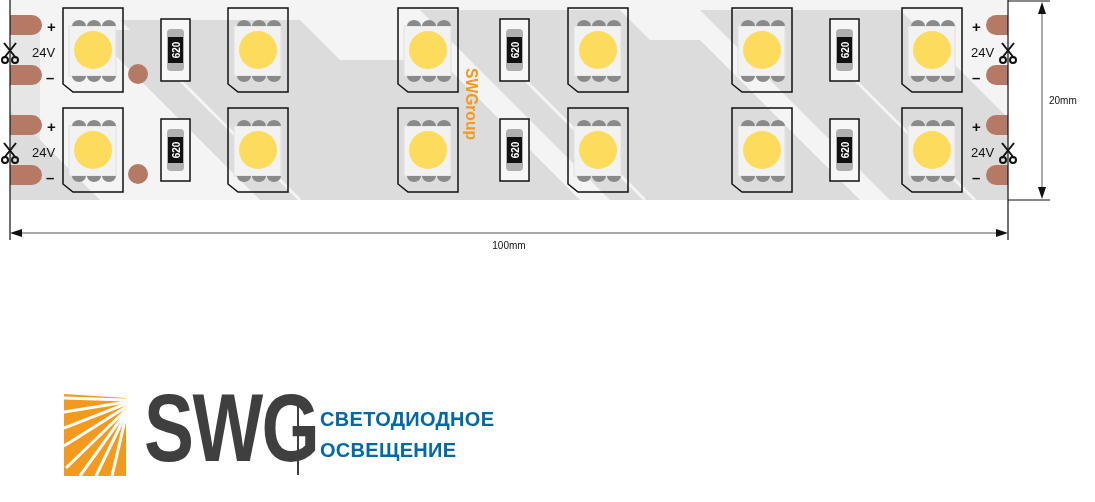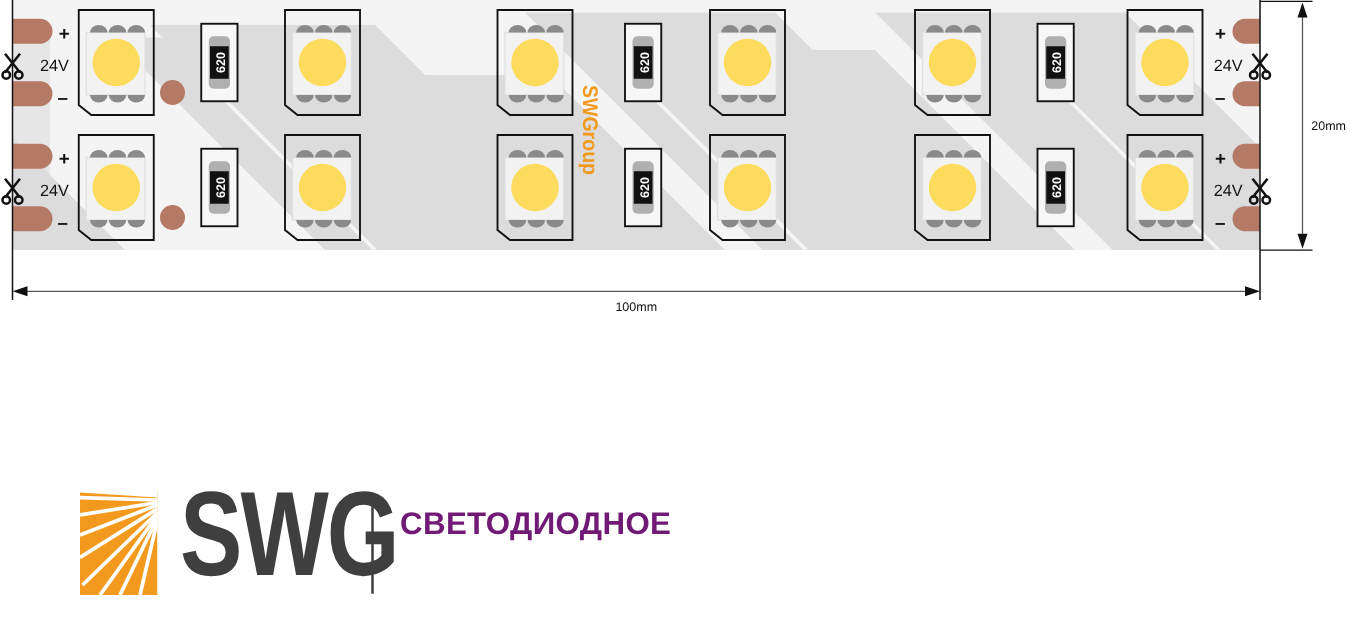--- a/index.html
+++ b/index.html
@@ -3,21 +3,21 @@
 <meta charset="utf-8">
 <style>
   html,body{margin:0;padding:0;background:#ffffff;}
   body{width:1095px;height:502px;position:relative;overflow:hidden;font-family:"Liberation Sans",sans-serif;}
   #diagram{position:absolute;left:0;top:0;}
   .lbl{font-family:"Liberation Sans",sans-serif;fill:#111;}
   .logo{position:absolute;left:64px;top:392px;height:84px;}
   .logo-mark{position:absolute;left:0;top:0;}
   .logo-swg{position:absolute;left:80px;top:-12px;font-family:"Liberation Sans",sans-serif;font-weight:bold;font-size:96px;color:#3f3f3f;letter-spacing:-2px;transform:scaleX(0.78);transform-origin:left top;line-height:1;}
   .logo-divider{position:absolute;left:233px;top:3px;width:2px;height:80px;background:#3f3f3f;}
-  .logo-text{position:absolute;left:256px;top:12px;font-family:"Liberation Sans",sans-serif;font-weight:bold;font-size:25px;color:#701a75;line-height:31px;letter-spacing:0.3px;}
+  .logo-text{position:absolute;left:256px;top:12px;font-family:"Liberation Sans",sans-serif;font-weight:bold;font-size:20px;color:#0369a1;line-height:31px;letter-spacing:0.3px;}
 </style>
 </head>
 <body>
 
 <svg id="diagram" width="1095" height="270" viewBox="0 0 1095 270" xmlns="http://www.w3.org/2000/svg">
 
   <g>
     <rect x="10" y="0" width="998" height="200" fill="#f4f4f4"></rect>
 
     <polygon points="10,110 10,200 100,200" fill="#dcdcdc"></polygon>
@@ -294,14 +294,15 @@
       <line x1="62" y1="20" x2="16" y2="84"></line>
       <line x1="62" y1="22" x2="32" y2="84"></line>
       <line x1="62" y1="24" x2="48" y2="84"></line>
     </g>
     <polygon points="0,0 62,0 62,6 0,2" fill="#ffffff"></polygon>
   </svg>
   <div class="logo-swg">SWG</div>
   <div class="logo-divider"></div>
   <div class="logo-text">
     <div>СВЕТОДИОДНОЕ</div>
+    <div>ОСВЕЩЕНИЕ</div>
   </div>
 </div>
 
 </body></html>

